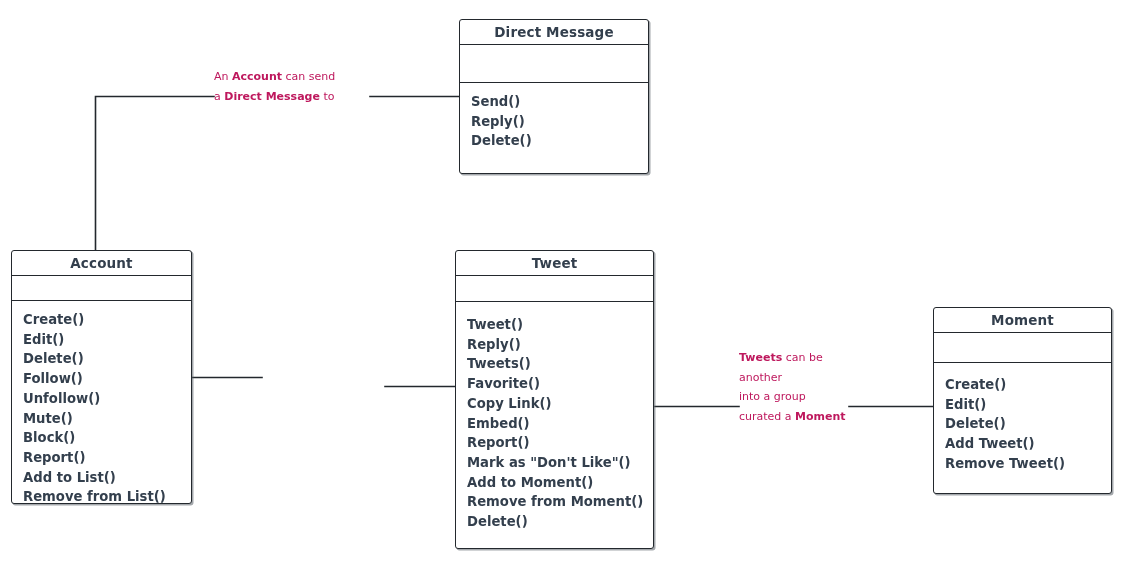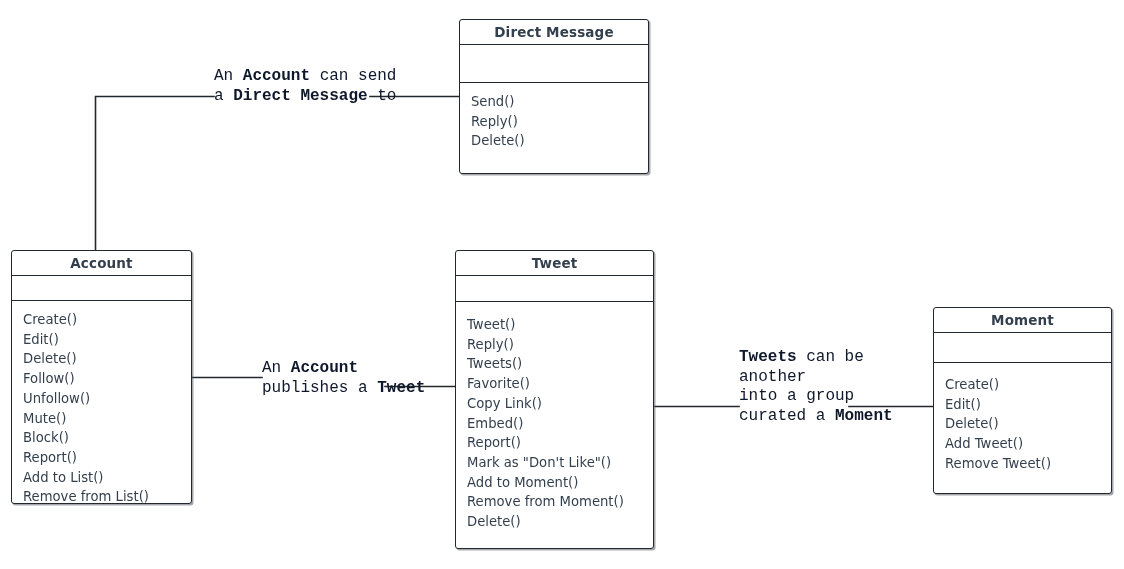--- a/index.html
+++ b/index.html
@@ -58,34 +58,33 @@
   .class-attrs-row {
     box-sizing: border-box;
     border-bottom: 1.5px solid #23282d;
   }
   .class-methods-row {
     box-sizing: border-box;
     padding: 9px 0 9px 11px;
   }
   .method-item {
     font-size: 13.2px;
-    font-weight: 400;
+    font-weight: 700;
     color: #333f4d;
     line-height: 19.7px;
     white-space: nowrap;
   }
 
   
   .rel-label {
     position: absolute;
-    font-size: 16px;
-    color: #0f172a;
+    font-size: 11px;
+    color: #be185d;
     line-height: 19.5px;
     white-space: nowrap;
-    font-family: Liberation Mono, monospace;
   }
   .rel-label .em {
     font-weight: 700;
   }
 </style>
 </head>
 <body>
 
 <div id="diagram-canvas">
 
@@ -156,24 +155,20 @@
       <div class="method-item">Add Tweet()</div>
       <div class="method-item">Remove Tweet()</div>
     </div>
   </div>
 
   <div class="rel-label" style="left:214px; top:67px;">
       <div><span>An </span><span class="em">Account</span><span>  can send</span></div>
       <div><span>a </span><span class="em">Direct Message</span><span> to</span></div>
     </div>
 
-  <div class="rel-label" style="left:262px; top:359px;">
-      <div><span>An </span><span class="em">Account</span></div>
-      <div><span>publishes a </span><span class="em">Tweet</span></div>
-    </div>
 
   <div class="rel-label" style="left:739px; top:348px;">
       <div><span class="em">Tweets</span><span> can be</span></div>
       <div><span>another</span></div>
       <div><span>into a group</span></div>
       <div><span>curated a </span><span class="em">Moment</span></div>
     </div>
 
 </div>
 

